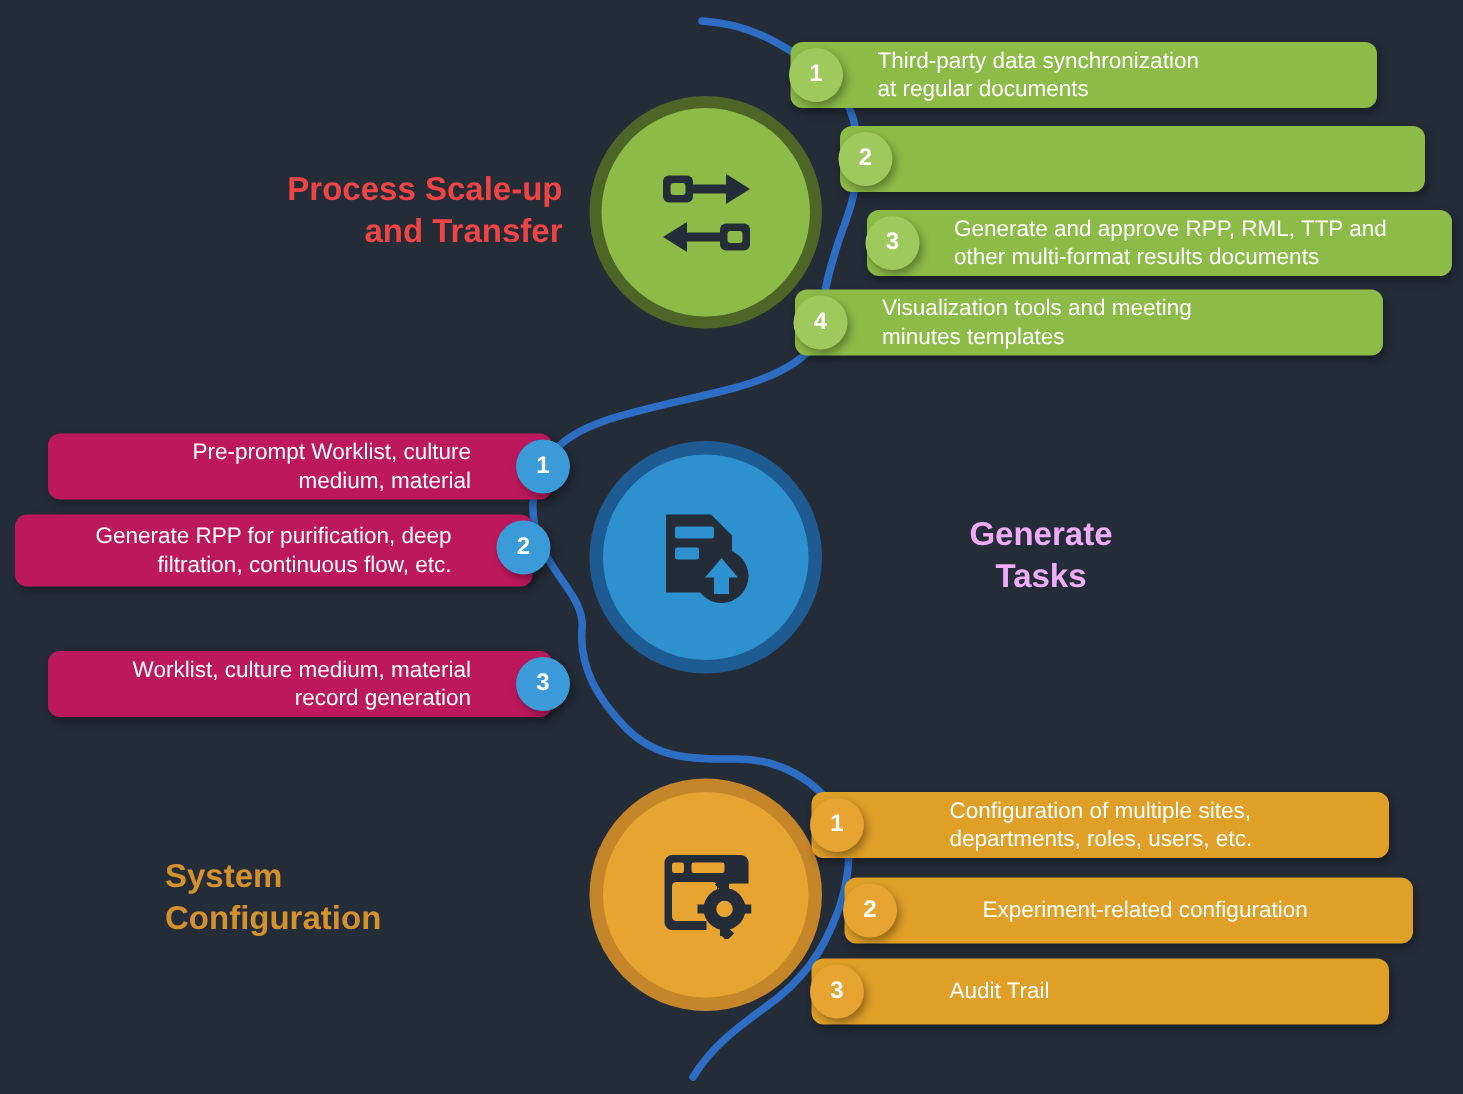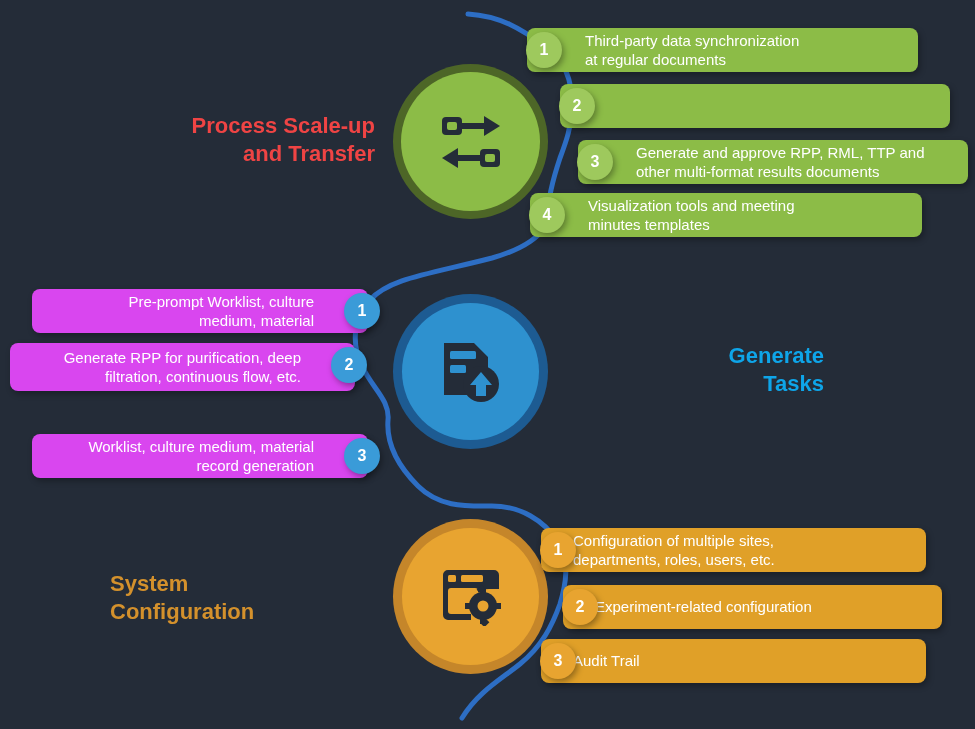--- a/index.html
+++ b/index.html
@@ -48,21 +48,21 @@
 
   
   .heading {
     position: absolute;
     font-size: 22px;
     font-weight: bold;
     line-height: 1.25;
     white-space: pre-line;
   }
   .heading-green  { left: 110px; top: 112px; width: 265px; text-align: right; color: #ef4444; }
-  .heading-blue   { left: 564px; top: 342px; width: 260px; text-align: right;  color: #0ea5e9; }
+  .heading-blue   { left: 564px; top: 342px; width: 260px; text-align: center;  color: #f0abfc; }
   .heading-orange { left: 110px; top: 570px; width: 265px; text-align: left; color: #d4912c; }
 
   
   .pill {
     position: absolute;
     border-radius: 8px;
     box-shadow: 2px 3px 6px rgba(0,0,0,0.30);
     display: flex;
     align-items: center;
   }
@@ -83,28 +83,28 @@
     font-weight: bold;
     box-shadow: 2px 3px 6px rgba(0,0,0,0.35);
   }
 
   
   .pill-green  { background: #8cbc47; }
   .badge-green { background: #9ec95d; width: 36px; height: 36px; }
   .pill-green .pill-text { padding-left: 58px; text-align: left; }
 
   
-  .pill-blue   { background: #d946ef; }
+  .pill-blue   { background: #be185d; }
   .badge-blue  { background: #3a9bd8; width: 36px; height: 36px; }
   .pill-blue .pill-text { padding-right: 54px; text-align: right; width: 100%; }
 
   
   .pill-orange  { background: #e0a028; }
   .badge-orange { background: #e8a430; width: 36px; height: 36px; }
-  .pill-orange .pill-text { padding-left: 32px; text-align: left; }
+  .pill-orange .pill-text { padding-left: 92px; text-align: left; }
 </style>
 </head>
 <body>
 
 <div id="stage">
 
   <svg id="connector" viewBox="0 0 975 729" xmlns="http://www.w3.org/2000/svg">
     <path d="M 468,14
              C 500,16 520,28 548,48
              C 566,62 572,82 572,104

